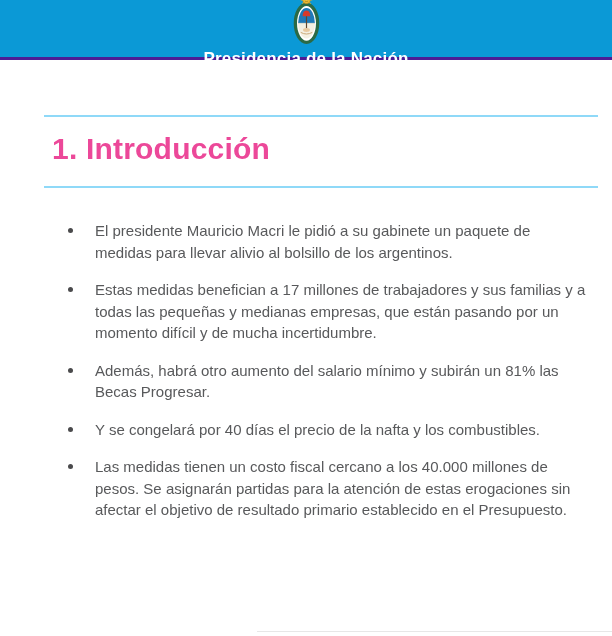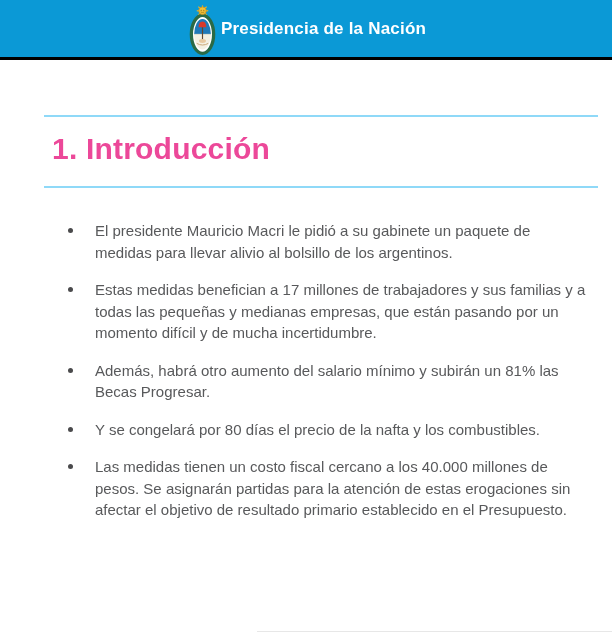--- a/index.html
+++ b/index.html
@@ -10,25 +10,26 @@
     font-family: "Liberation Sans", "DejaVu Sans", sans-serif;
     overflow: hidden;
     position: relative;
   }
 
   
   .header {
     width: 612px;
     height: 60px;
     background: #0b99d6;
-    border-bottom: 3px solid #000000;
+    border-bottom: 3px solid #4c1d95;
     display: flex;
     align-items: center;
     justify-content: center;
     gap: 2px;
+    flex-direction: column;
   }
   .emblem {
     width: 33px;
     height: 54px;
     margin-top: 4px;
     flex: 0 0 auto;
   }
   .header-title {
     color: #ffffff;
     font-size: 17px;
@@ -135,21 +136,21 @@
     <li class="bullet-item">
       <span class="dot"></span>
       <span>Estas medidas benefician a 17 millones de trabajadores y sus familias y a todas las pequeñas y medianas empresas, que están pasando por un momento difícil y de mucha incertidumbre.</span>
     </li>
     <li class="bullet-item">
       <span class="dot"></span>
       <span>Además, habrá otro aumento del salario mínimo y subirán un 81% las Becas Progresar.</span>
     </li>
     <li class="bullet-item">
       <span class="dot"></span>
-      <span>Y se congelará por 80 días el precio de la nafta y los combustibles.</span>
+      <span>Y se congelará por 40 días el precio de la nafta y los combustibles.</span>
     </li>
     <li class="bullet-item">
       <span class="dot"></span>
       <span>Las medidas tienen un costo fiscal cercano a los 40.000 millones de pesos. Se asignarán partidas para la atención de estas erogaciones sin afectar el objetivo de resultado primario establecido en el Presupuesto.</span>
     </li>
   </ul>
 </main>
 
 <div class="bottom-partial-rule"></div>
 

